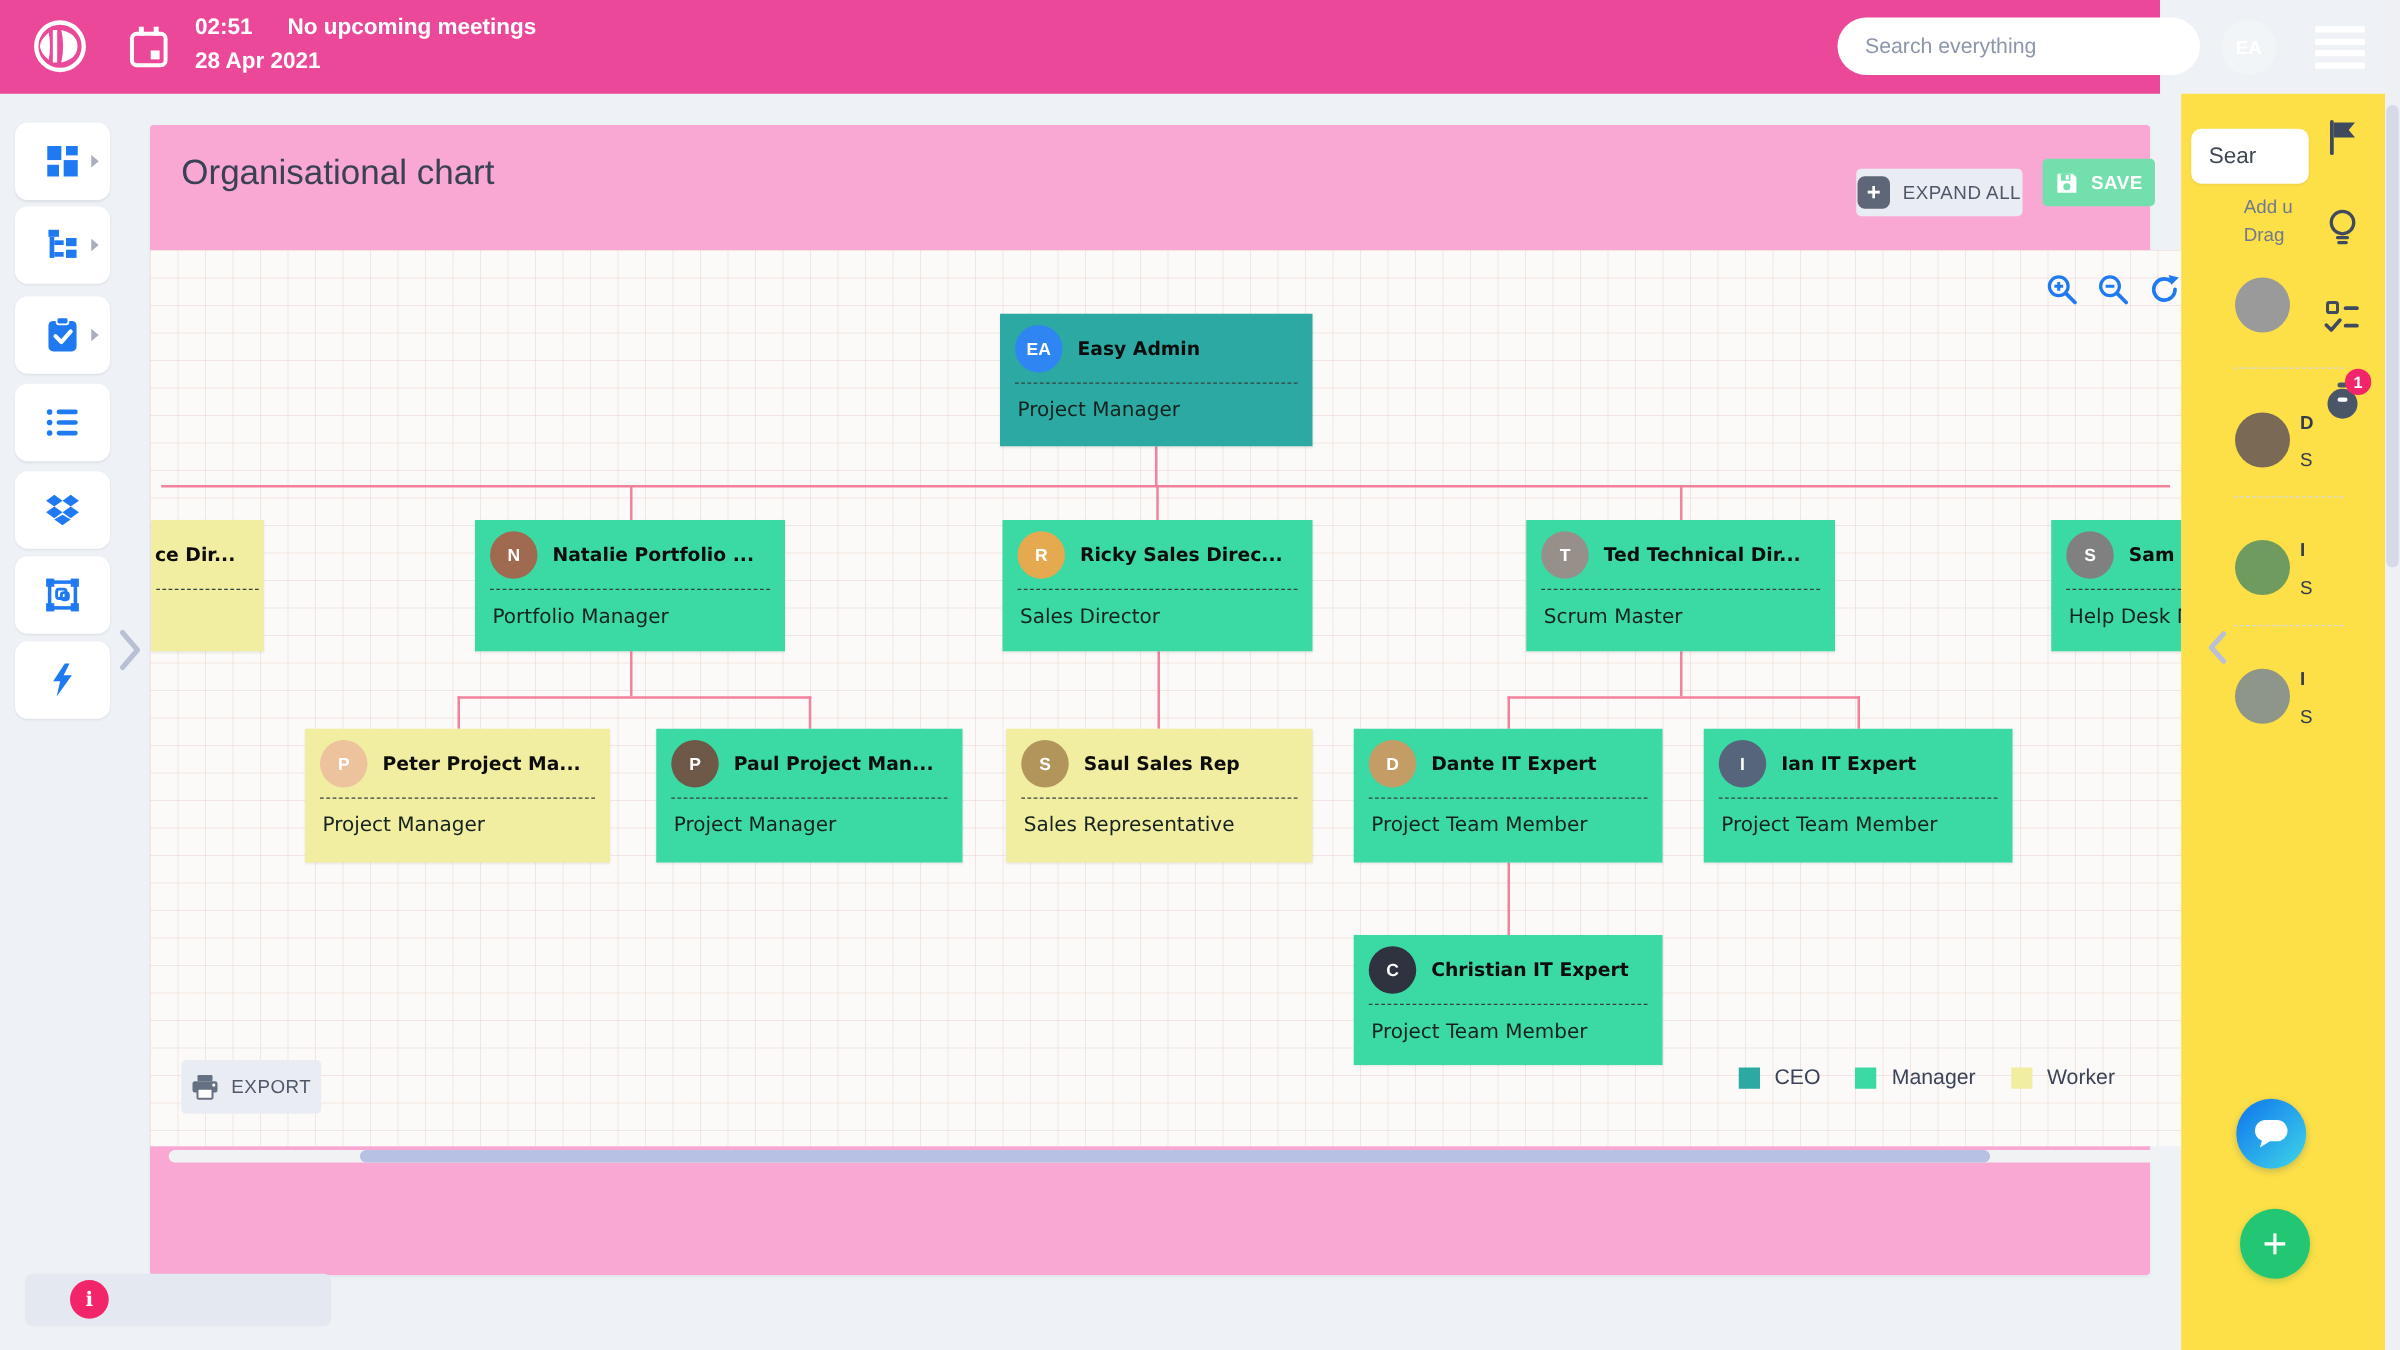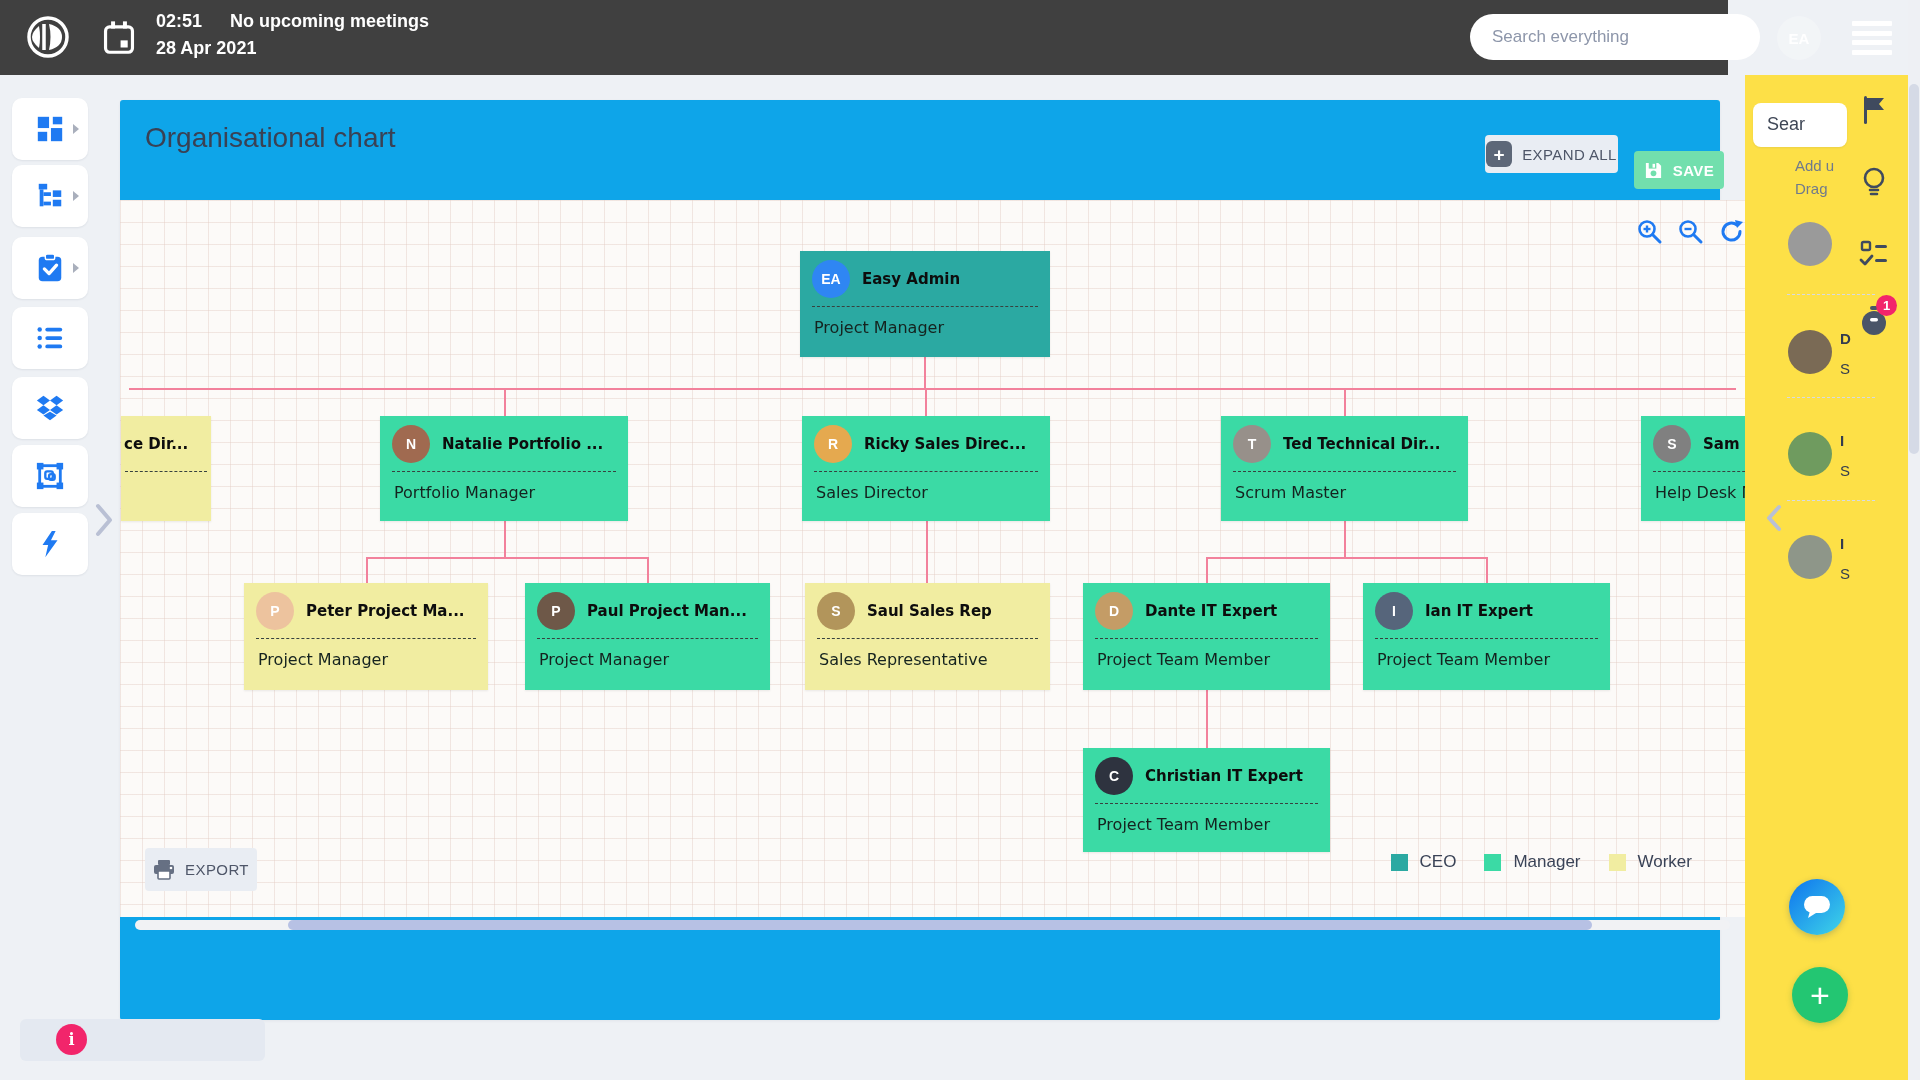--- a/index.html
+++ b/index.html
@@ -1,20 +1,20 @@
 <!DOCTYPE html>
 <html><head>
 <meta charset="utf-8">
 <style>
   * { box-sizing: border-box; margin: 0; padding: 0; }
   html,body { width:1920px; height:1080px; overflow:hidden;
     font-family:"Liberation Sans", sans-serif; background:#eef1f5; }
 
   
-  .topbar { position:absolute; left:0; top:0; width:1728px; height:75px; background:#404040; z-index:50; }
+  .topbar { position:absolute; left:0; top:0; width:1728px; height:75px; background:#ec4899; z-index:50; }
   .logo { position:absolute; left:24px; top:13px; width:48px; height:48px; }
   .cal-icon { position:absolute; left:100px; top:19px; width:38px; height:38px; }
   .tb-line1 { position:absolute; left:156px; top:11px; color:#fff; font-size:18px; font-weight:700; }
   .tb-line1 .meet { font-weight:700; margin-left:28px; }
   .tb-line2 { position:absolute; left:156px; top:38px; color:#fff; font-size:18px; font-weight:700; }
   .search-pill { position:absolute; left:1470px; top:14px; width:290px; height:46px; border:none; border-radius:23px;
     padding:0 22px; font-size:17px; color:#333; font-family:"Liberation Sans",sans-serif; outline:none; background:#fff; }
   .search-pill::placeholder { color:#8d96aa; }
   .tb-avatar { position:absolute; left:1777px; top:16px; width:44px; height:44px; border-radius:50%;
     background:rgba(255,255,255,.27); color:#fff; font-size:15px; font-weight:700;
@@ -24,29 +24,29 @@
 
   
   .rail-card { position:absolute; left:12px; width:76px; height:62px; background:#fff; border-radius:10px;
     box-shadow:0 1px 2px rgba(30,40,70,.08); display:flex; align-items:center; justify-content:center; cursor:pointer; }
   .rail-card svg { width:30px; height:30px; }
   .sub-arrow { position:absolute; right:9px; top:50%; margin-top:-5px; width:0; height:0;
     border-left:6px solid #a9afbc; border-top:5px solid transparent; border-bottom:5px solid transparent; }
   .rail-expand { position:absolute; left:92px; top:500px; width:24px; height:40px; cursor:pointer; }
 
   
-  .panel { position:absolute; left:120px; top:100px; width:1600px; height:920px; background:#0ea5e9;
+  .panel { position:absolute; left:120px; top:100px; width:1600px; height:920px; background:#f9a8d4;
     border-radius:3px; box-shadow:0 1px 3px rgba(20,30,60,.06); }
   .panel-title { position:absolute; left:25px; top:22px; font-size:28px; color:#3a4154; }
   .btn { display:flex; align-items:center; justify-content:center; gap:10px; border-radius:4px; cursor:pointer;
     font-size:15px; letter-spacing:.4px; color:#4e5668; background:#e9edf3; position:absolute; }
   .btn-expand { left:1365px; top:35px; width:133px; height:38px; }
   .plusbox { width:26px; height:26px; border-radius:6px; background:#5d6778; color:#fff; font-size:19px; font-weight:700;
     display:flex; align-items:center; justify-content:center; line-height:1; }
-  .btn-save { left:1514px; top:51px; width:90px; height:38px; background:#72dfad; color:#fff; font-weight:700; }
+  .btn-save { left:1514px; top:27px; width:90px; height:38px; background:#72dfad; color:#fff; font-weight:700; }
   .canvas { position:absolute; left:0; top:100px; width:1625px; height:717px; overflow:hidden;
     background-color:#fcfaf8;
     background-image:linear-gradient(rgba(228,205,197,.45) 1px, transparent 1px),
                      linear-gradient(90deg, rgba(228,205,197,.45) 1px, transparent 1px);
     background-size:22px 22px; }
   .zoom-ctrls { position:absolute; left:1516px; top:118px; display:flex; gap:14px; z-index:5; }
   .zoom-ctrls svg { width:27px; height:27px; cursor:pointer; }
 
   
   .cl { position:absolute; background:#f2819c; }

